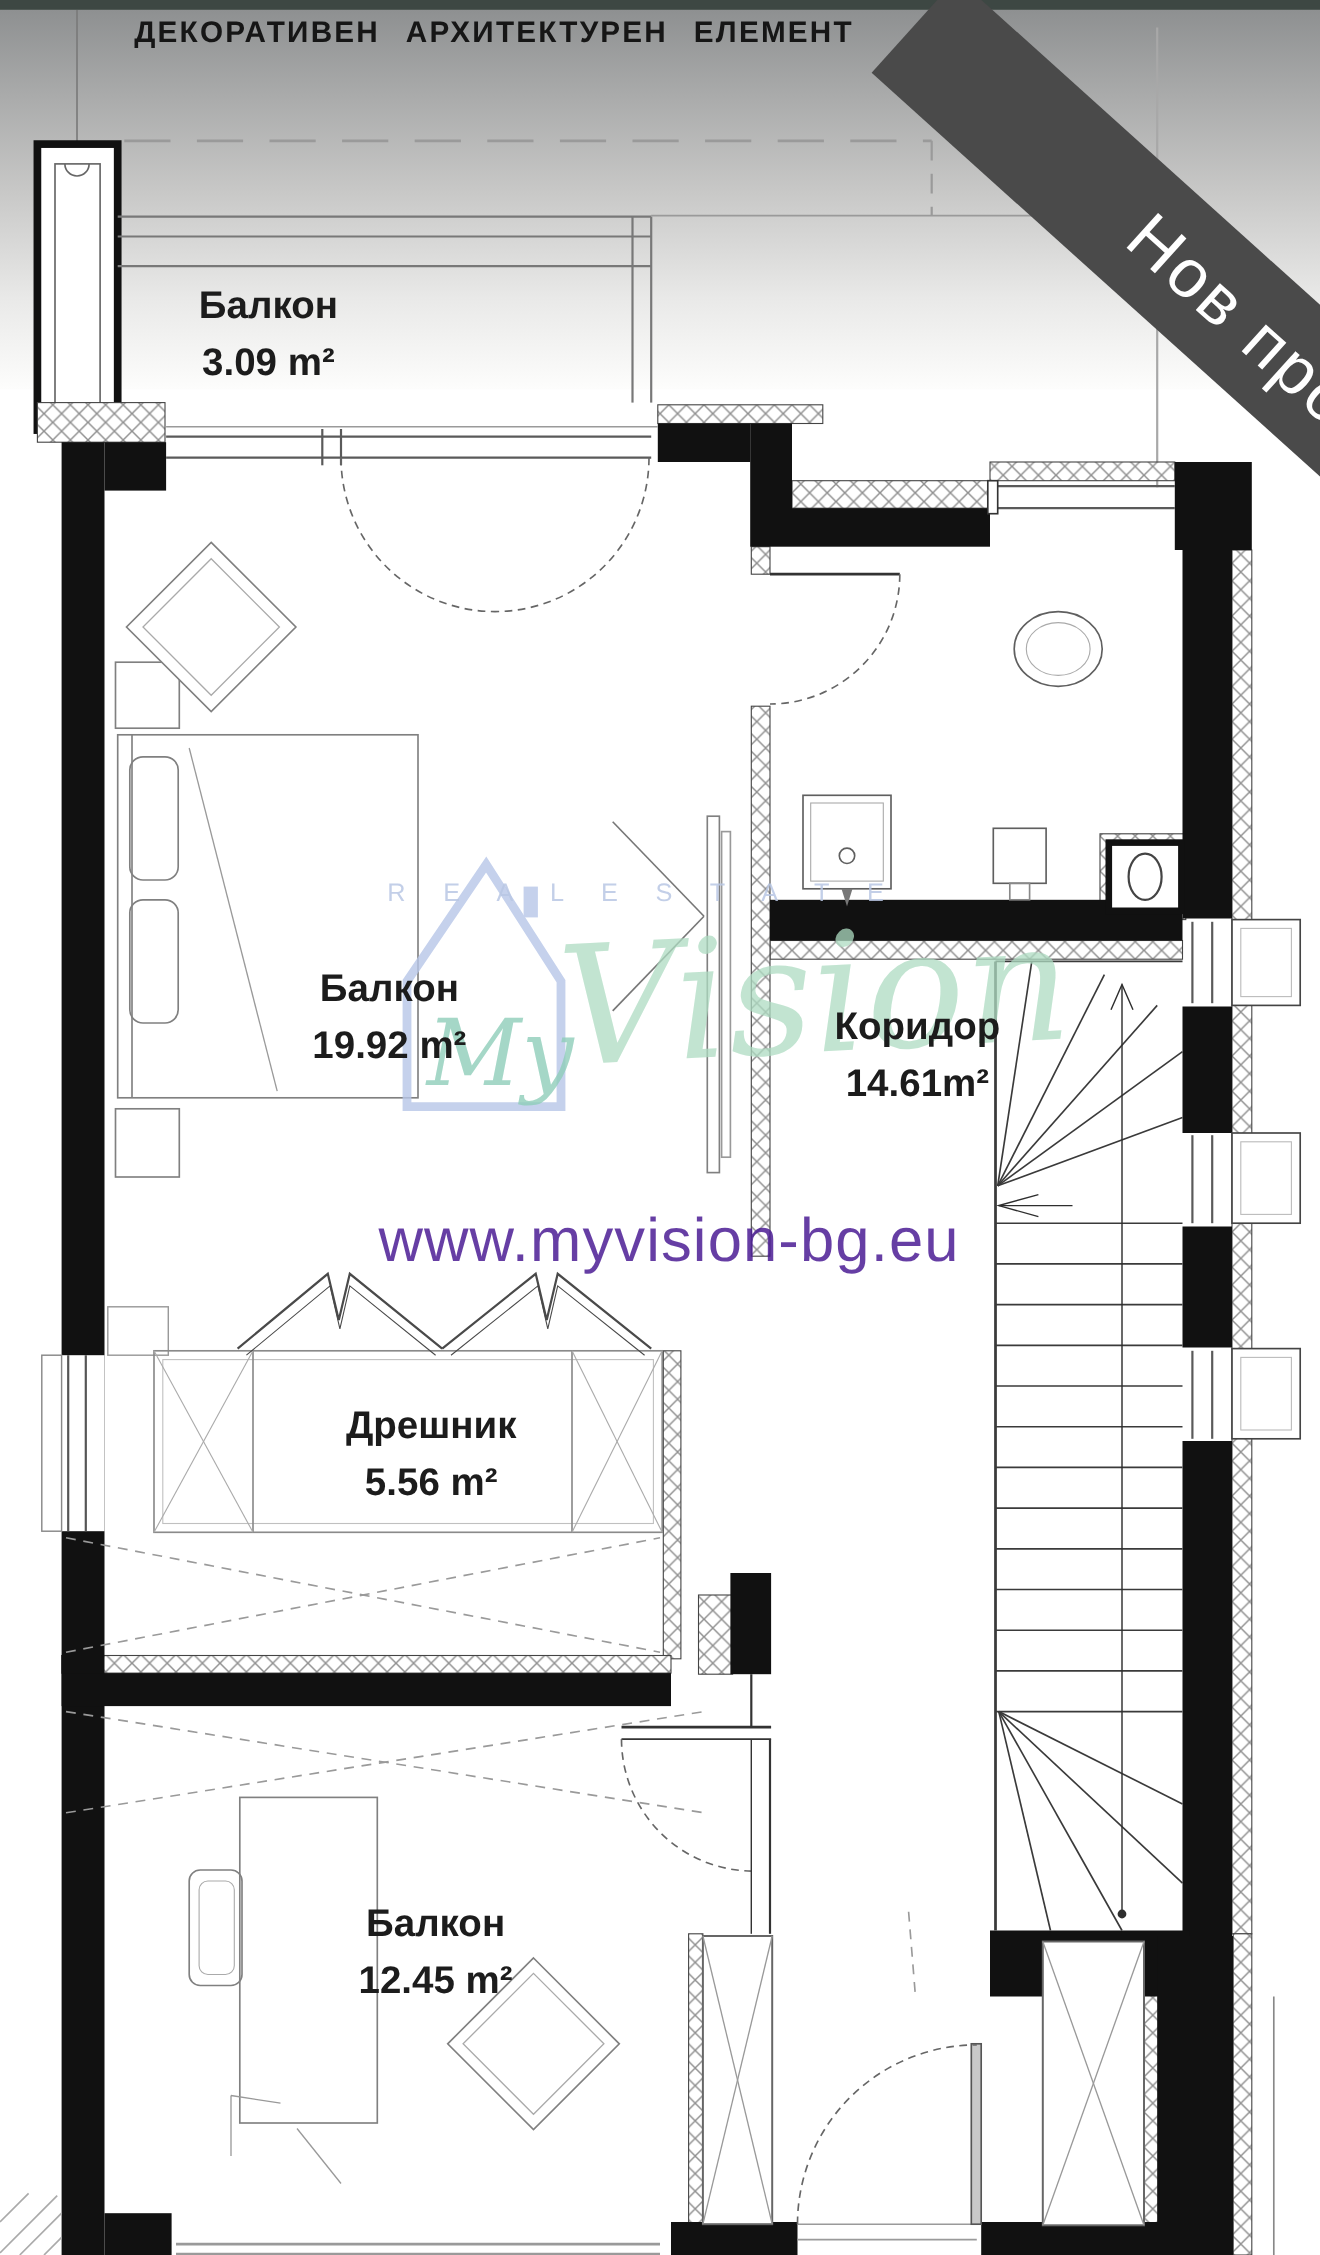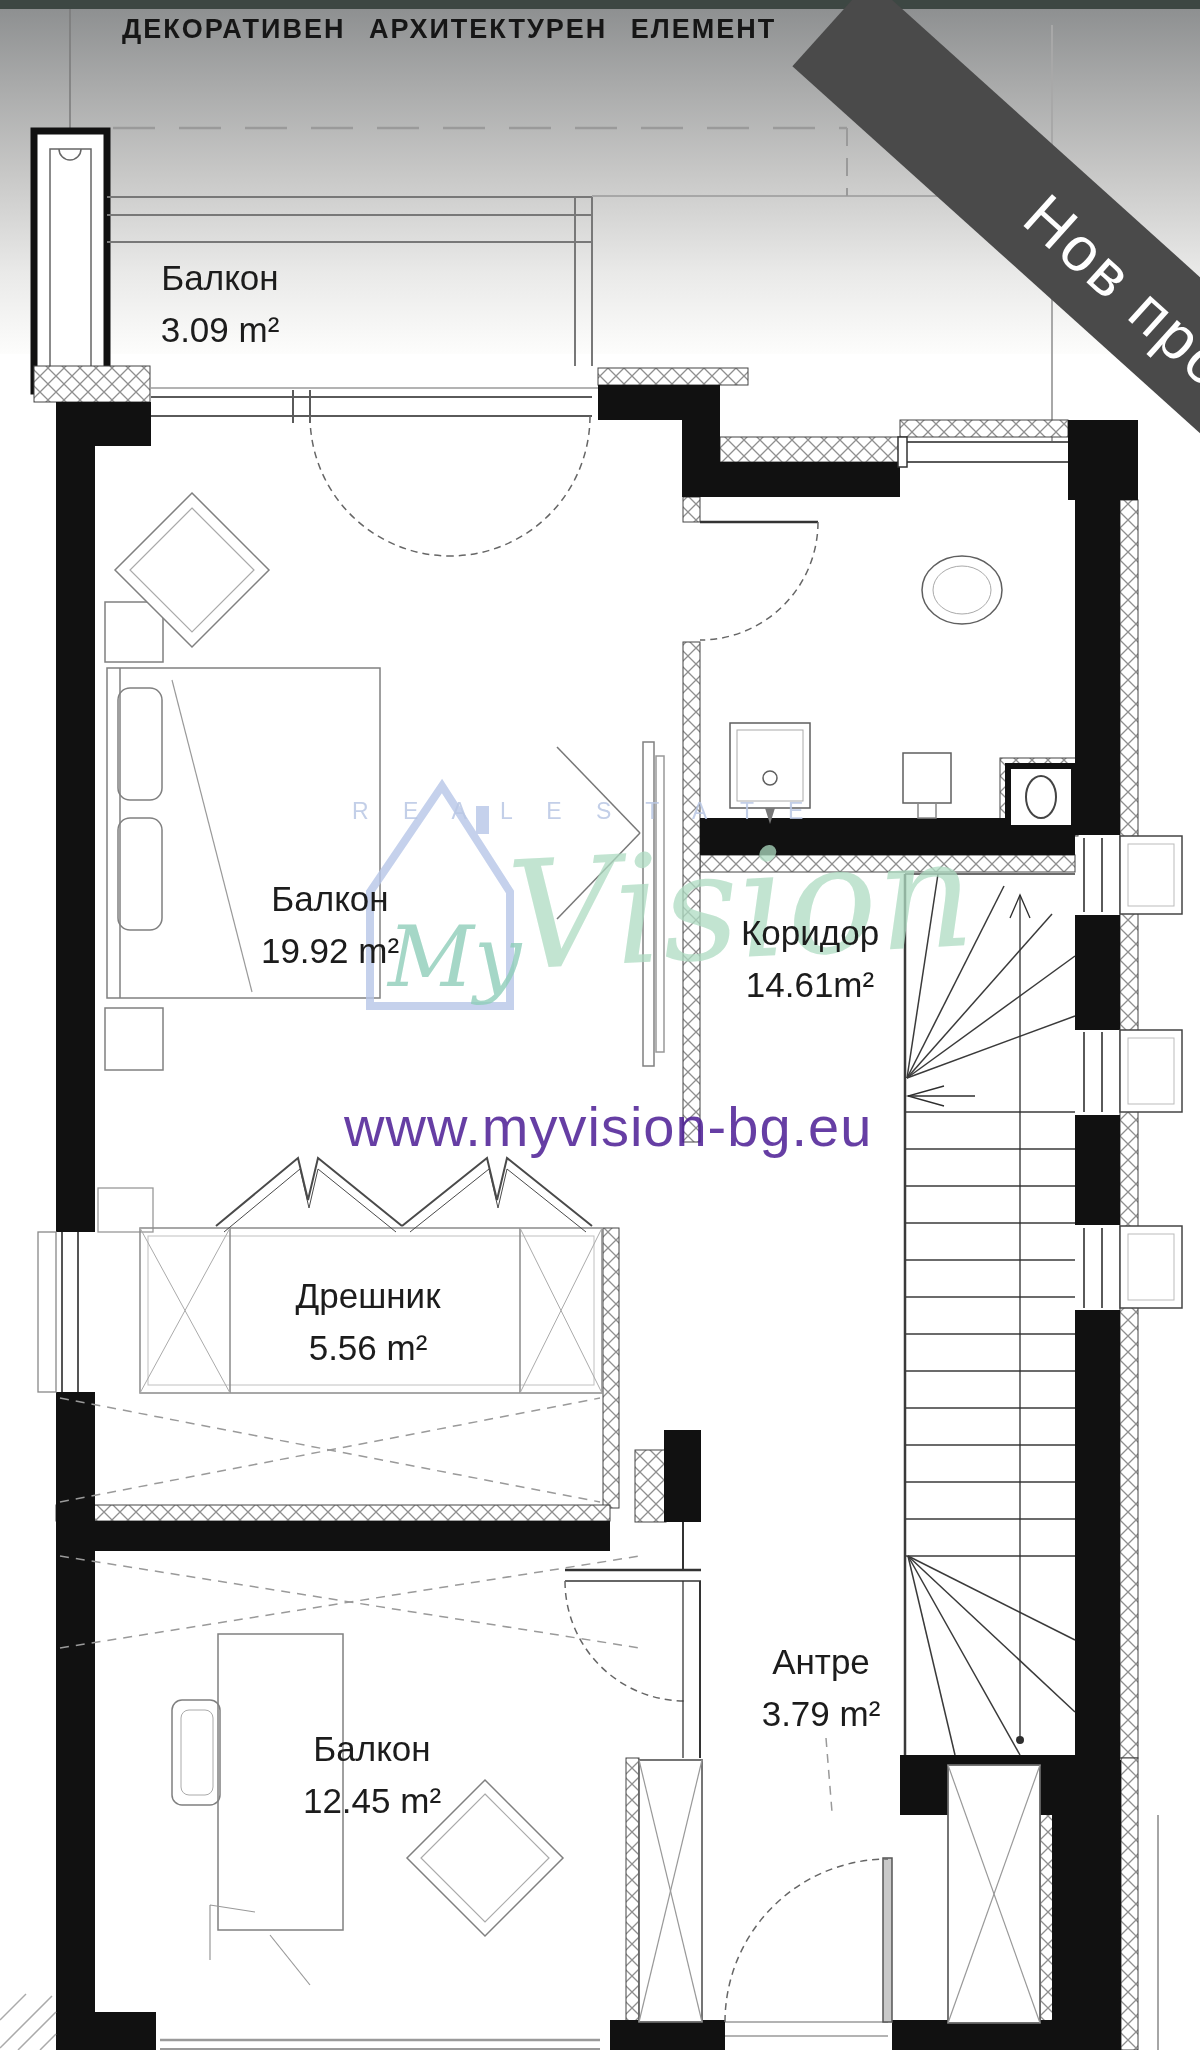--- a/index.html
+++ b/index.html
@@ -5,21 +5,21 @@
   html,body{margin:0;padding:0;background:#ffffff;}
   .stage{position:relative;width:1200px;height:2050px;overflow:hidden;background:#fff;
          font-family:"Liberation Sans",sans-serif;}
   .topstrip{position:absolute;left:0;top:0;width:1200px;height:9px;background:#3d4743;}
   .grad{position:absolute;left:0;top:9px;width:1200px;height:345px;
         background:linear-gradient(180deg,#8e9091 0%,#a9aaaa 22%,#c8c8c7 48%,#e9e9e8 76%,#fdfdfc 100%);}
   .plan-svg{position:absolute;left:0;top:0;}
   .header-title{position:absolute;left:122px;top:14px;width:640px;
         font-size:27px;font-weight:700;letter-spacing:2px;word-spacing:14px;color:#161616;white-space:nowrap;}
   .room-label{position:absolute;transform:translate(-50%,-50%);text-align:center;white-space:nowrap;
-        font-size:35px;font-weight:400;color:#1c1c1c;line-height:1.48;}
+        font-size:35px;font-weight:700;color:#1c1c1c;line-height:1.48;margin-left:24px;}
   .banner{position:absolute;left:870px;top:-20px;width:900px;height:116px;
         transform:rotate(42deg);transform-origin:0 0;background:#4a4a4a;
         display:flex;align-items:center;justify-content:center;}
   .banner span{color:#ffffff;font-size:62px;letter-spacing:3px;font-weight:400;white-space:nowrap;}
   .wm{position:absolute;color:#aabdd8;}
   .wm-tagline{left:352px;top:798px;font-size:23px;letter-spacing:14px;color:#b9c7e4;opacity:.85;}
   .wm-my{left:388px;top:908px;font-family:"DejaVu Serif",serif;font-style:italic;
          font-size:84px;color:#8fceba;opacity:.8;}
   .wm-vision{left:508px;top:818px;font-family:"DejaVu Serif",serif;font-style:italic;
          font-size:150px;color:#aedcc2;opacity:.75;transform:rotate(-3deg);}
@@ -306,23 +306,19 @@
     <div>14.61m²</div>
   </div>
   <div class="room-label" style="left:368px;top:1322px;">
     <div>Дрешник</div>
     <div>5.56 m²</div>
   </div>
   <div class="room-label" style="left:372px;top:1775px;">
     <div>Балкон</div>
     <div>12.45 m²</div>
   </div>
-  <div class="room-label" style="left:821px;top:1688px;">
-    <div>Антре</div>
-    <div>3.79 m²</div>
-  </div>
 
   <div class="header-title">ДЕКОРАТИВЕН АРХИТЕКТУРЕН ЕЛЕМЕНТ</div>
   <div class="banner">
     <span>Нов проект</span>
   </div>
 
 </div>
 
 </body></html>

